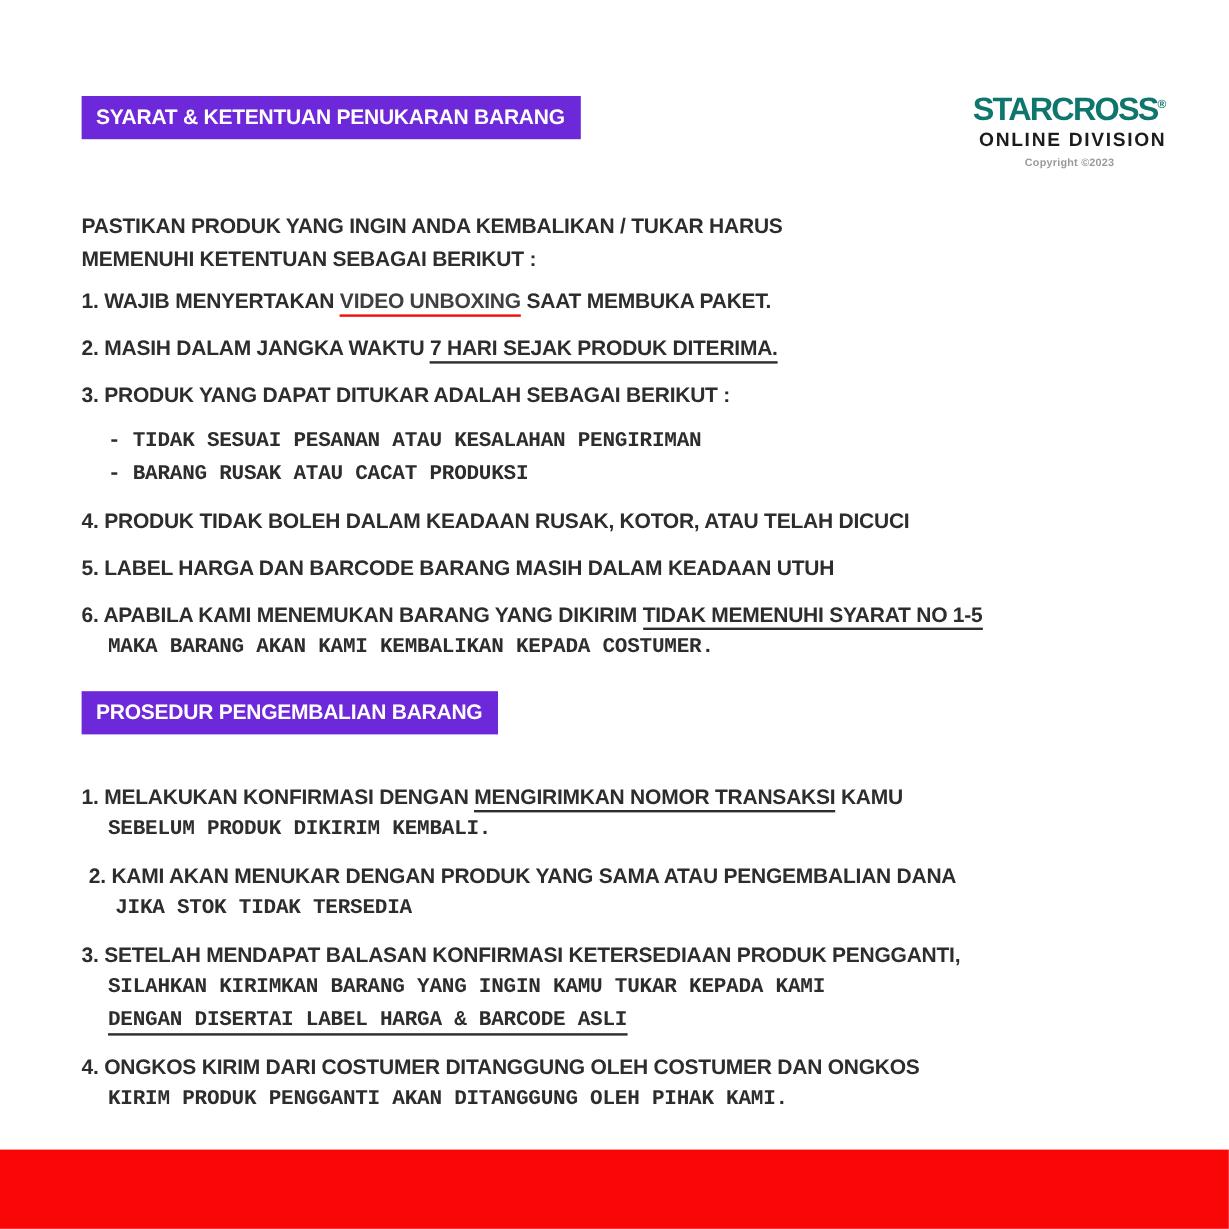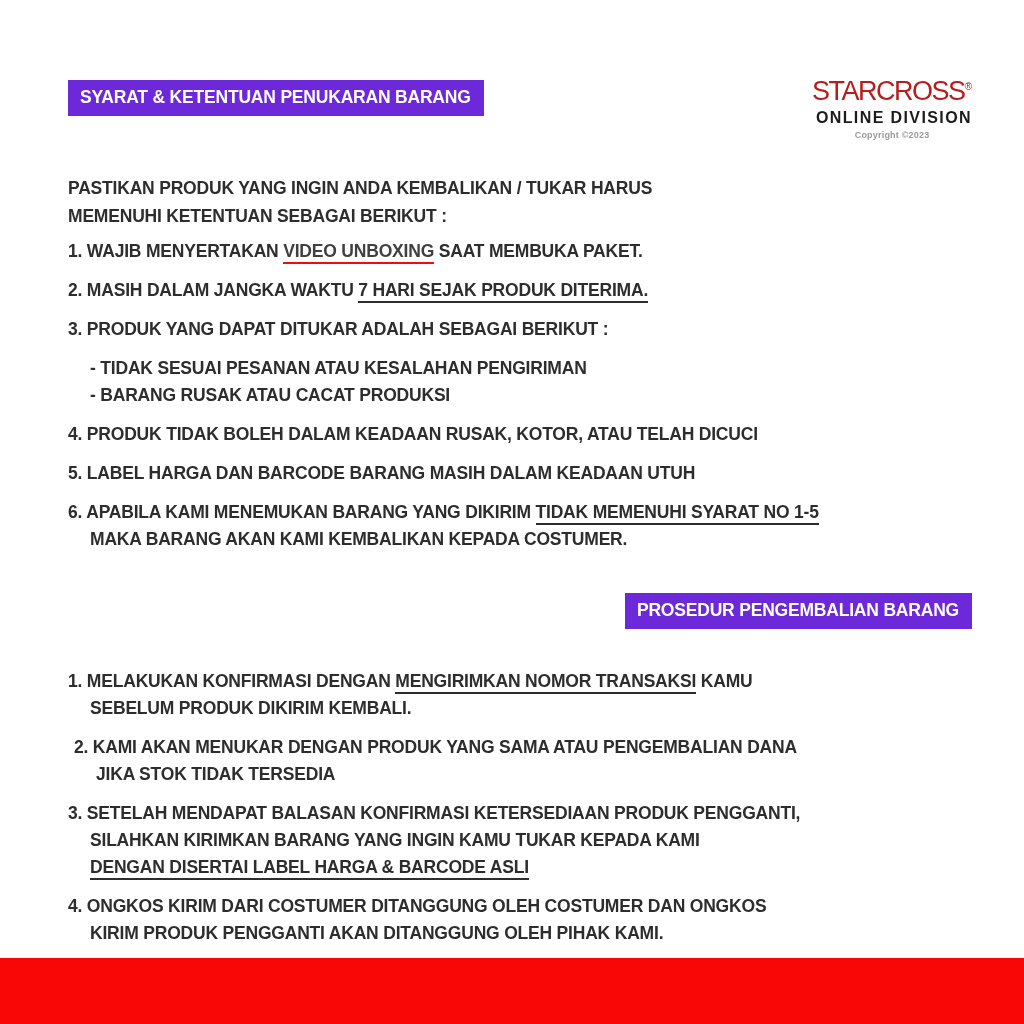--- a/index.html
+++ b/index.html
@@ -29,23 +29,23 @@
     letter-spacing: -0.2px;
     padding: 7px 13px 8px 12px;
     white-space: nowrap;
   }
   .logo {
     text-align: right;
     margin-top: -2px;
     line-height: 1;
   }
   .brand {
-    color: #b91c1c;
+    color: #0f766e;
     font-size: 27px;
-    font-weight: 400;
+    font-weight: 700;
     letter-spacing: -1.5px;
     line-height: 1;
   }
   .brand .tm {
     font-size: 10px;
     vertical-align: super;
     letter-spacing: 0;
   }
   .logo-sub {
     color: #1c1c1c;
@@ -72,32 +72,32 @@
   }
   .list { margin-top: 8px; }
   .item {
     font-size: 17.5px;
     font-weight: 700;
     color: #2d2d2d;
     line-height: 27px;
     letter-spacing: -0.2px;
     margin-bottom: 12px;
   }
-  .line.indent { padding-left: 22px; }
+  .line.indent { padding-left: 22px; font-family: Liberation Mono, monospace; }
   .line.sub-gap { margin-top: 12px; }
   .seg.u {
     border-bottom: 2.5px solid #2d2d2d;
     padding-bottom: 1px;
   }
   .seg.ru {
     color: #404040;
     border-bottom: 2.5px solid #F20D0D;
     padding-bottom: 1px;
   }
-  .badge2-wrap { margin-top: 40px; text-align: right; }
+  .badge2-wrap { margin-top: 23px; }
   .list2 { margin-top: 39px; }
   .footer-bar {
     position: absolute;
     left: 0; right: 0; bottom: 0;
     height: 66px;
     background: #F90606;
   }
 </style>
 </head>
 <body>

